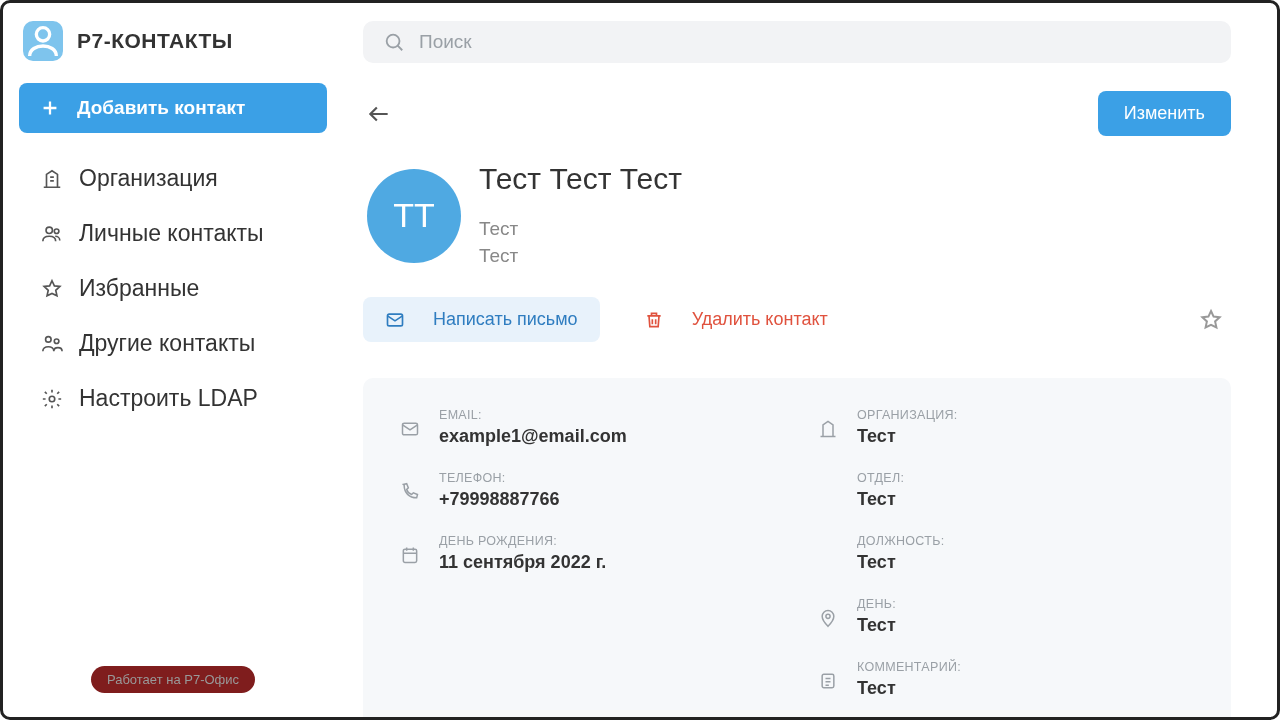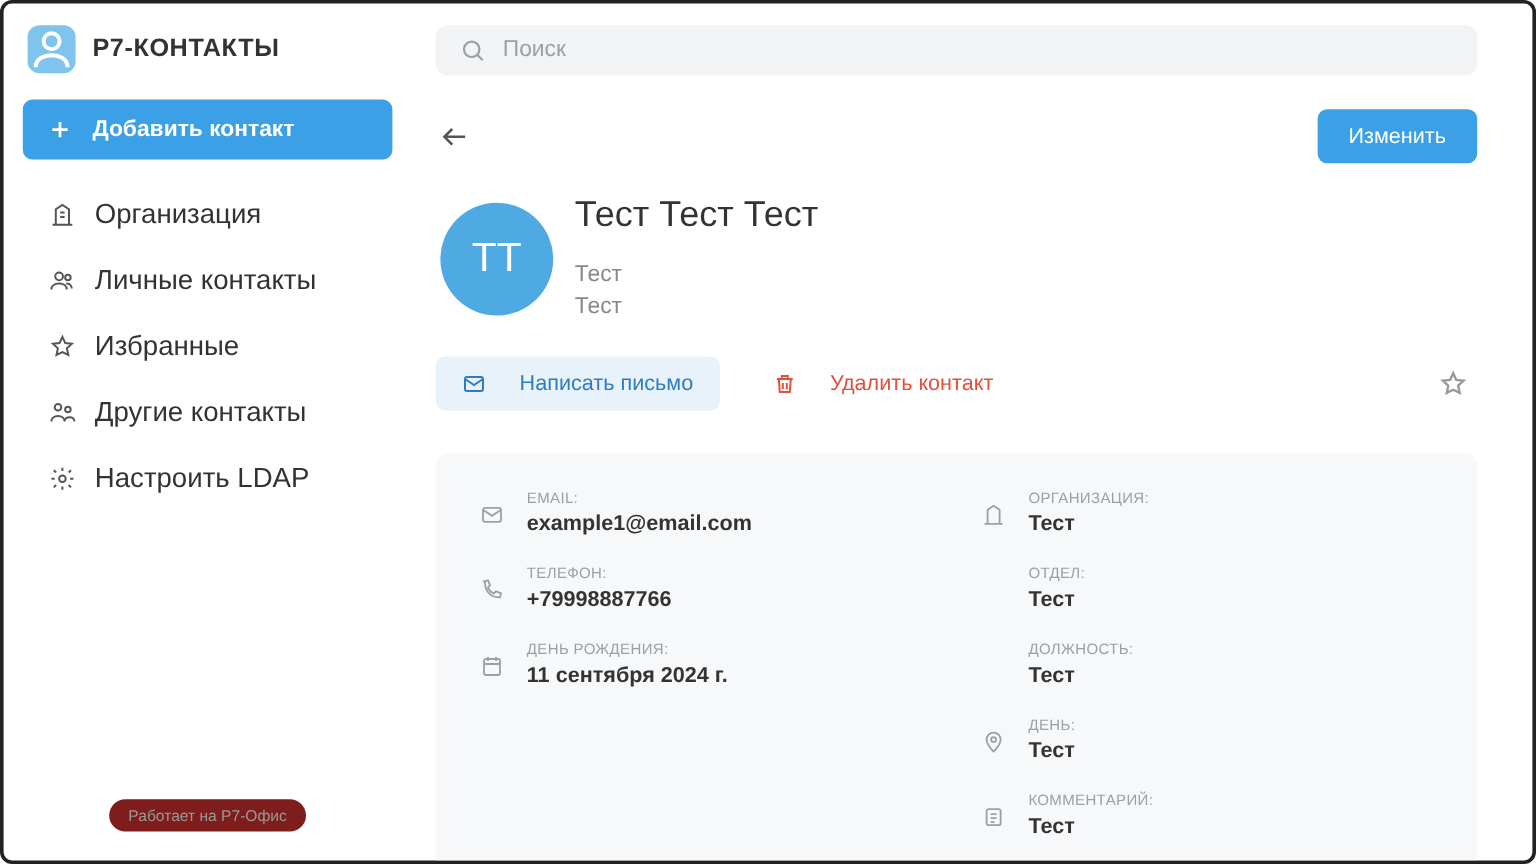--- a/index.html
+++ b/index.html
@@ -211,21 +211,21 @@
         </div>
         <div class="field">
           <span class="field-ic">
               <svg viewBox="0 0 24 24" fill="none" stroke="currentColor" stroke-width="1.8">
                 <rect x="4" y="5" width="16" height="16" rx="2"></rect>
                 <path d="M4 10h16M8 3v4M16 3v4"></path>
               </svg>
             </span>
           <div class="field-body">
             <div class="field-label">ДЕНЬ РОЖДЕНИЯ:</div>
-            <div class="field-value">11 сентября 2024 г.</div>
+            <div class="field-value">11 сентября 2022 г.</div>
           </div>
         </div>
       </div>
 
       <div class="col right">
         <div class="field">
           <span class="field-ic">
               <svg viewBox="0 0 24 24" fill="none" stroke="currentColor" stroke-width="1.8">
                 <path d="M3 21h18M6 21V7l6-4 6 4v14"></path>
               </svg>

